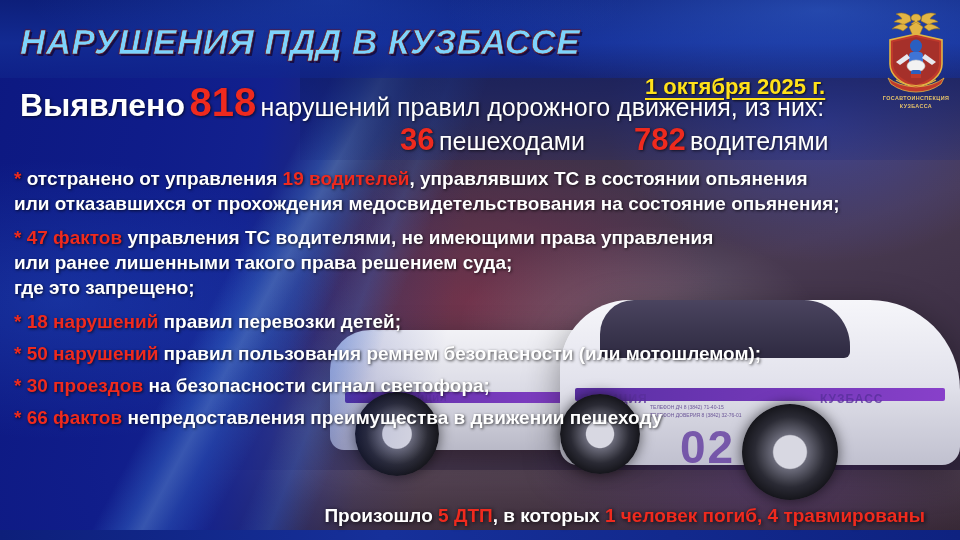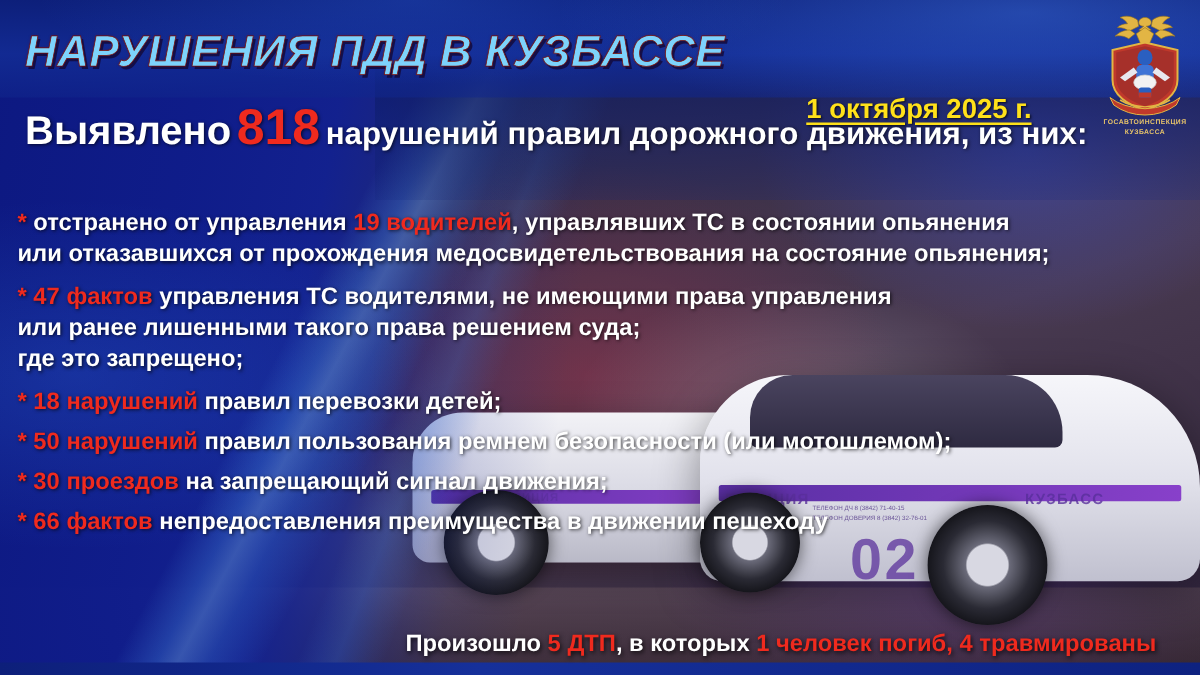--- a/index.html
+++ b/index.html
@@ -130,21 +130,21 @@
     letter-spacing:.4px; line-height:1.45; margin-top:1px;
   }
 
   .line-main{
     position:absolute; left:20px; top:80px;
     white-space:nowrap;
     text-shadow:1px 1px 3px rgba(0,0,0,.65);
   }
   .w-lg{ font-size:32px; font-weight:bold; color:#ffffff; }
   .n-xl{ font-size:40px; font-weight:bold; color:#ef2a1e; }
-  .w-md{ font-size:25px; font-weight:bold; color:#ffffff; }
+  .w-md{ font-size:25px; font-weight:normal; color:#ffffff; }
 
   .line-sub{
     position:absolute; left:400px; top:122px;
     white-space:nowrap;
     text-shadow:1px 1px 3px rgba(0,0,0,.65);
   }
   .n-lg{ font-size:31px; font-weight:bold; color:#ef2a1e; }
   .gap{ display:inline-block; width:40px; }
 
   .bullets{ position:absolute; left:14px; top:166px; width:900px; }
@@ -235,30 +235,37 @@
         <div>КУЗБАССА</div>
       </div>
     </div>
 
     <div class="line-main">
       <span class="w-lg">Выявлено</span>
       <span class="n-xl">818</span>
       <span class="w-md">нарушений правил дорожного движения, из них:</span>
     </div>
 
+    <div class="line-sub">
+      <span class="n-lg">36</span>
+      <span class="w-md">пешеходами</span>
+      <span class="gap"></span>
+      <span class="n-lg">782</span>
+      <span class="w-md">водителями</span>
+    </div>
 
     <div class="bullets">
         <div class="b-line"><span class="b-star">* </span><span>отстранено от управления </span><span class="b-red">19 водителей</span><span>, управлявших ТС в состоянии опьянения</span></div>
         <div class="b-line">или отказавшихся от прохождения медосвидетельствования на состояние опьянения;</div>
         <div class="b-line gap-top"><span class="b-star">* </span><span class="b-red">47 фактов</span><span> управления ТС водителями, не имеющими права управления</span></div>
         <div class="b-line">или ранее лишенными такого права решением суда;</div>
         <div class="b-line">где это запрещено;</div>
         <div class="b-line gap-top"><span class="b-star">* </span><span class="b-red">18 нарушений</span><span> правил перевозки детей;</span></div>
         <div class="b-line gap-top-sm"><span class="b-star">* </span><span class="b-red">50 нарушений</span><span> правил пользования ремнем безопасности (или мотошлемом);</span></div>
-        <div class="b-line gap-top-sm"><span class="b-star">* </span><span class="b-red">30 проездов</span><span> на запрещающий сигнал движения;</span></div>
+        <div class="b-line gap-top-sm"><span class="b-star">* </span><span class="b-red">30 проездов</span><span> на безопасности сигнал светофора;</span></div>
         <div class="b-line gap-top-sm"><span class="b-star">* </span><span class="b-red">66 фактов</span><span> непредоставления преимущества в движении пешеходу</span></div>
       </div>
 
     <div class="footer-line">
       <span>Произошло </span><span class="f-red">5 ДТП</span><span>, в которых </span><span class="f-red">1 человек погиб, 4 травмированы</span>
     </div>
 
   </div>
 </div>
 

